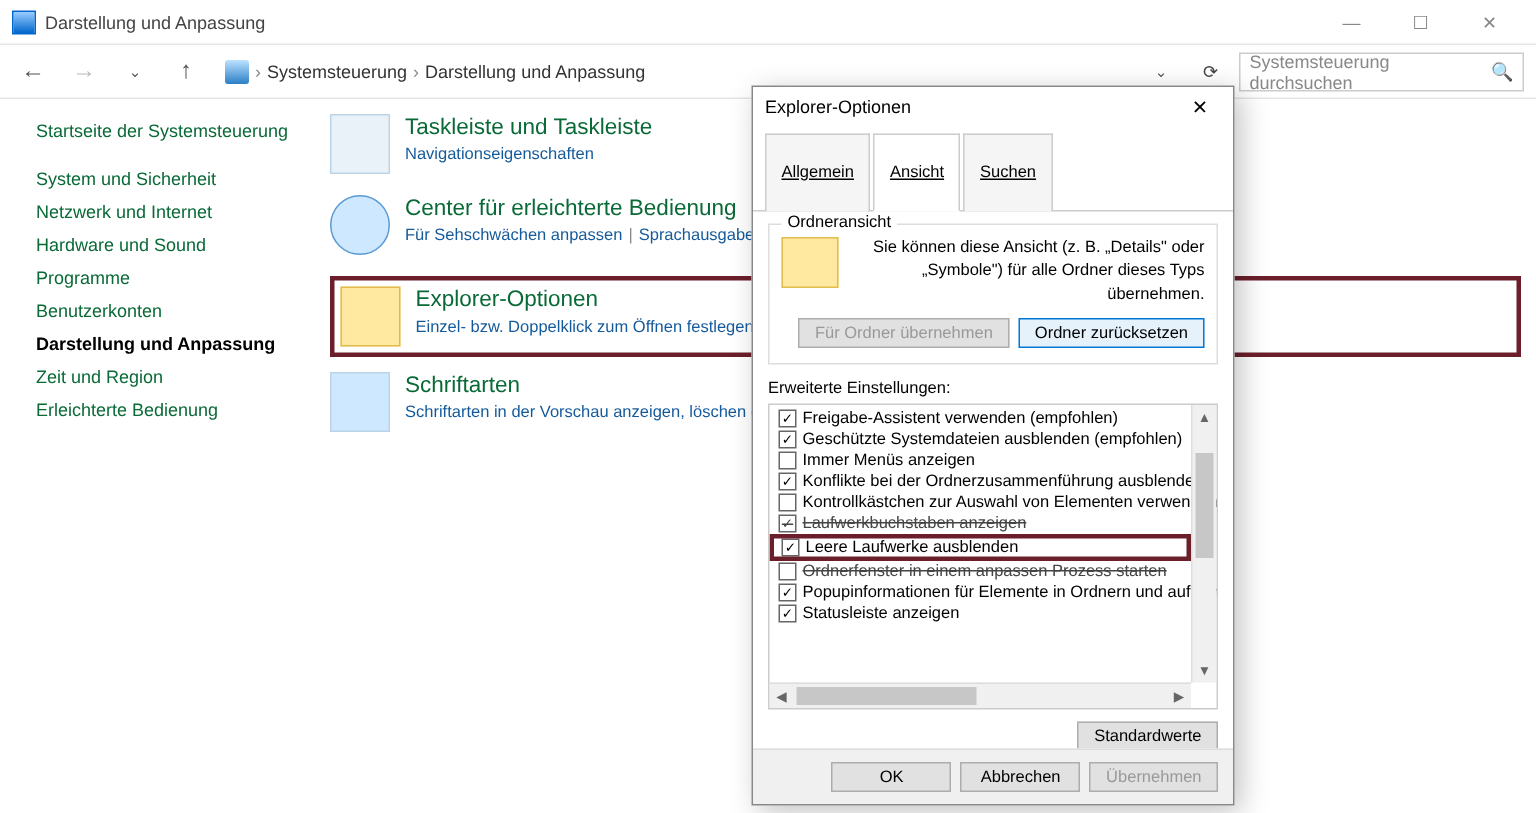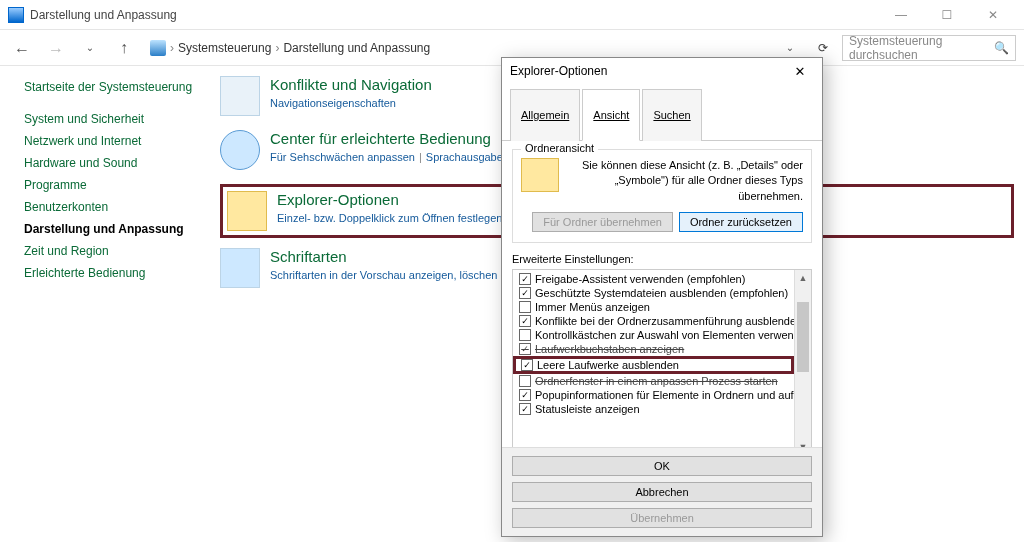--- a/index.html
+++ b/index.html
@@ -65,21 +65,21 @@
     border-radius: 2px;
   }
   .breadcrumb .sep { color: #888; }
   .breadcrumb .crumb { color: #333; }
   .refresh-btn {
     width: 26px; height: 26px;
     display: flex; align-items: center; justify-content: center;
     color: #444;
   }
   .searchbox {
-    width: 174px; height: 26px;
+    width: 190px; height: 26px;
     border: 1px solid #ccc;
     display: flex; align-items: center;
     padding: 0 6px;
     color: #888;
     gap: 4px;
   }
   .searchbox .ph { flex: 1; }
   
   .body {
     display: flex;
@@ -293,21 +293,20 @@
     justify-content: flex-end;
     margin-top: 8px;
   }
   .dlg-footer {
     display: flex;
     justify-content: flex-end;
     gap: 6px;
     padding: 8px 10px;
     border-top: 1px solid #ddd;
     background: #f0f0f0;
-    flex-direction: column;
   }
 </style>
 </head>
 <body>
 
 <div class="titlebar">
   <div class="icon"></div>
   <div class="title">Darstellung und Anpassung</div>
   <div class="win-controls">
     <div class="win-btn">—</div>
@@ -348,21 +347,21 @@
         <div class="link active">Darstellung und Anpassung</div>
         <div class="link">Zeit und Region</div>
         <div class="link">Erleichterte Bedienung</div>
       </div>
   </div>
   <div class="main">
     <div id="categories">
         <div class="category">
           <div class="cat-icon taskbar"></div>
           <div class="cat-body">
-            <h3>Konflikte und Navigation</h3>
+            <h3>Taskleiste und Taskleiste</h3>
             <div class="sublinks"><span class="p">Navigationseigenschaften</span></div>
           </div>
         </div>
         <div class="category">
           <div class="cat-icon clock"></div>
           <div class="cat-body">
             <h3>Center für erleichterte Bedienung</h3>
             <div class="sublinks"><span class="p">Für Sehschwächen anpassen</span><span class="div">|</span><span class="p">Sprachausgabe ve</span><span class="div">|</span><span class="p">Hohen Kontrast aktivieren oder deaktivieren</span></div>
           </div>
         </div>

